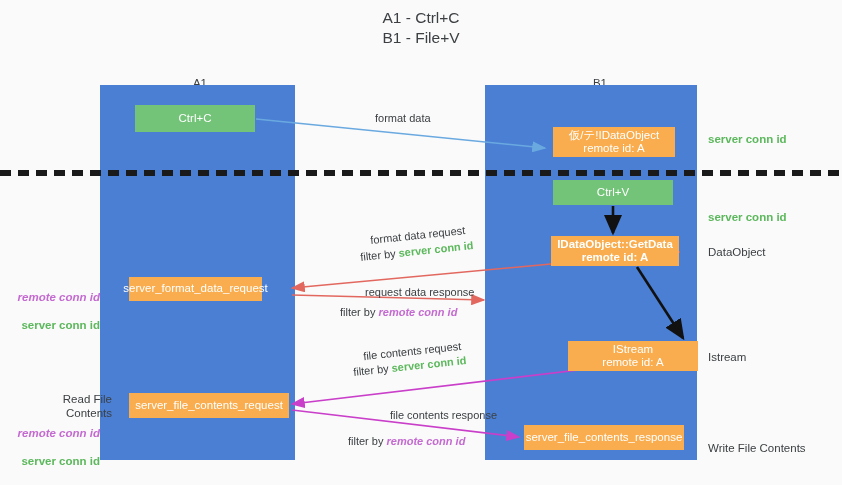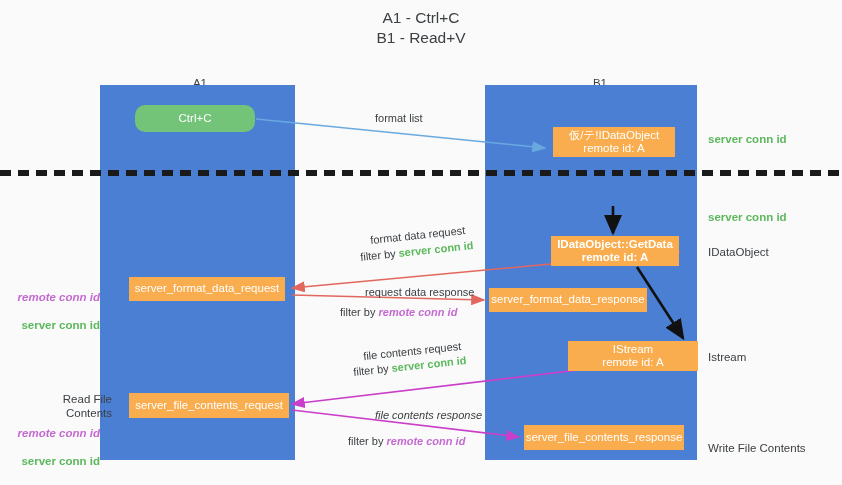--- a/index.html
+++ b/index.html
@@ -30,25 +30,25 @@
 
   .box{
     position:absolute;box-sizing:border-box;
     display:flex;align-items:center;justify-content:center;
     text-align:center;color:#ffffff;font-size:11.5px;line-height:13.5px;
     white-space:pre-line;
   }
   .green{background:#73c378;}
   .orange{background:#f9ad4e;}
 
-  .b-ctrlc{left:135px;top:105px;width:120px;height:27px;border-radius:10px;}
+  .b-ctrlc{left:135px;top:105px;width:120px;height:27px;}
   .b-idataobject{left:553px;top:127px;width:122px;height:30px;}
   .b-ctrlv{left:553px;top:180px;width:120px;height:25px;}
   .b-getdata{left:551px;top:236px;width:128px;height:30px;font-weight:bold;}
-  .b-fmtreq{left:129px;top:277px;width:156px;height:24px;}
+  .b-fmtreq{left:129px;top:277px;width:133px;height:24px;}
   .b-fmtresp{left:489px;top:288px;width:158px;height:24px;}
   .b-istream{left:568px;top:341px;width:130px;height:30px;}
   .b-filereq{left:129px;top:393px;width:160px;height:25px;}
   .b-fileresp{left:524px;top:425px;width:160px;height:25px;}
 
   .side-label{
     position:absolute;font-size:11.5px;color:#3c4043;line-height:14px;
     white-space:pre-line;
   }
   .green-bold{color:#5cb85c;font-weight:bold;}
@@ -68,34 +68,34 @@
     position:absolute;font-size:11px;color:#3c4043;line-height:15px;
     white-space:nowrap;
   }
   .al-formatlist{left:375px;top:111px;}
   .al-fdr1{left:370px;top:228px;transform:rotate(-6deg);}
   .al-fdr2{left:360px;top:244px;transform:rotate(-6deg);}
   .al-fdresp1{left:365px;top:285px;}
   .al-fdresp2{left:340px;top:305px;}
   .al-fcr1{left:363px;top:344px;transform:rotate(-6deg);}
   .al-fcr2{left:353px;top:359px;transform:rotate(-6deg);}
-  .al-fcresp1{left:375px;top:408px;font-style:italic;}
+  .al-fcresp1{left:390px;top:408px;}
   .al-fcresp2{left:348px;top:434px;}
 
   svg.overlay{position:absolute;left:0;top:0;width:842px;height:485px;pointer-events:none;}
   .dashline{position:absolute;left:0;top:170px;width:842px;height:6px;
     background:repeating-linear-gradient(to right,#1a1a1a 0px,#1a1a1a 11px,transparent 11px,transparent 18px);}
 </style>
 </head>
 <body>
 
 <div id="stage">
 
   <div class="title">A1 - Ctrl+C
-B1 - Read+V</div>
+B1 - File+V</div>
 
   <div class="col-head col-head-a">A1
 remote</div>
   <div class="col-head col-head-b">B1
 connection</div>
 
   <div class="lane lane-a"></div>
   <div class="lane lane-b"></div>
 
   <svg class="overlay" viewBox="0 0 842 485">
@@ -125,49 +125,49 @@
     <line x1="637" y1="267" x2="683" y2="338" stroke="#111111" stroke-width="2.6" marker-end="url(#ah-black)"></line>
 
     <line x1="696" y1="356" x2="292" y2="404" stroke="#c93fc9" stroke-width="1.6" marker-end="url(#ah-magenta)"></line>
 
     <line x1="292" y1="410" x2="519" y2="437" stroke="#c93fc9" stroke-width="1.6" marker-end="url(#ah-magenta)"></line>
   </svg>
 
   <div class="box green b-ctrlc">Ctrl+C</div>
   <div class="box orange b-idataobject">仮/テ!IDataObject
 remote id: A</div>
+  <div class="box green b-ctrlv">Ctrl+V</div>
   <div class="box orange b-getdata">IDataObject::GetData
 remote id: A</div>
   <div class="box orange b-fmtreq">server_format_data_request</div>
-  <div class="box orange b-fmtresp">server_format_data_response</div>
   <div class="box orange b-istream">IStream
 remote id: A</div>
   <div class="box orange b-filereq">server_file_contents_request</div>
   <div class="box orange b-fileresp">server_file_contents_response</div>
 
   <div class="dashline"></div>
 
   <div class="side-label sl-server1 green-bold">server conn id</div>
   <div class="side-label sl-server2 green-bold">server conn id</div>
-  <div class="side-label sl-dataobject">IDataObject</div>
+  <div class="side-label sl-dataobject">DataObject</div>
   <div class="side-label sl-istream">Istream</div>
   <div class="side-label sl-writefile">Write File Contents</div>
 
   <div class="side-label ll-ids1">
     <span class="pink-bold">remote conn id</span><br>
     <span class="green-bold">server conn id</span>
   </div>
 
   <div class="side-label ll-read">Read File Contents</div>
   <div class="side-label ll-ids2">
     <span class="pink-bold">remote conn id</span><br>
     <span class="green-bold">server conn id</span>
   </div>
 
-  <div class="arrow-label al-formatlist">format list</div>
+  <div class="arrow-label al-formatlist">format data</div>
 
   <div class="arrow-label al-fdr1">format data request</div>
   <div class="arrow-label al-fdr2">
     <span>filter by </span><span class="green-bold">server conn id</span>
   </div>
 
   <div class="arrow-label al-fdresp1">request data response</div>
   <div class="arrow-label al-fdresp2">
     <span>filter by </span><span class="pink-bold">remote conn id</span>
   </div>

